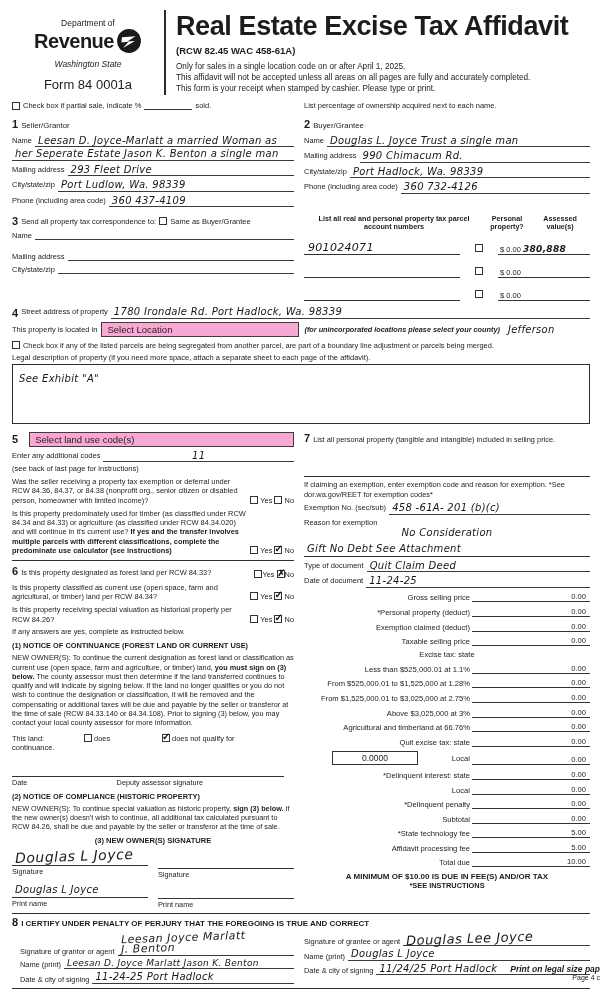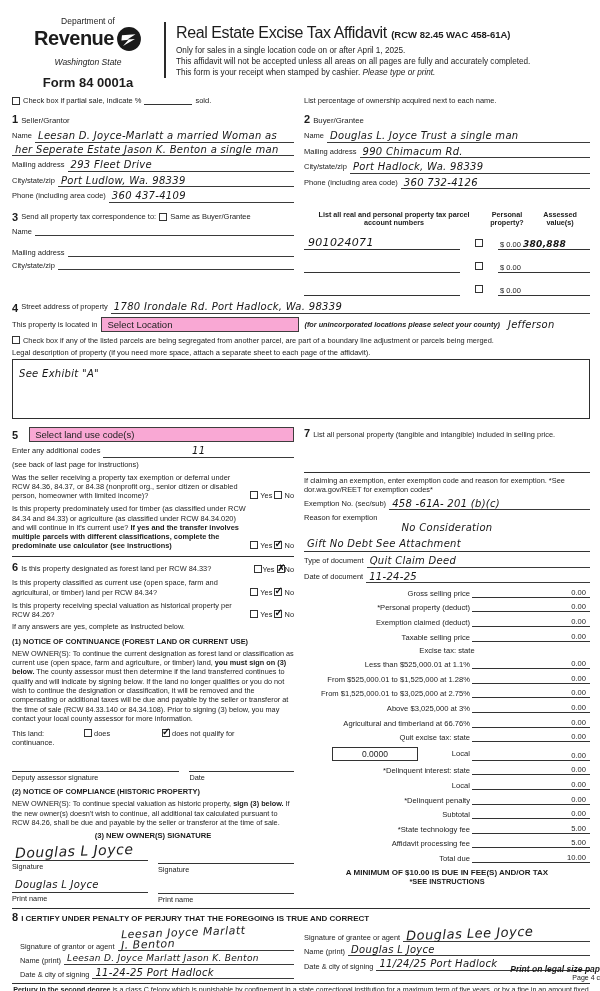--- a/index.html
+++ b/index.html
@@ -5,24 +5,24 @@
   *{margin:0;padding:0;box-sizing:border-box}
   html,body{background:#9a9a9a}
   .page{width:600px;height:991px;background:#fff;margin:0 auto;position:relative;
         font-family:"Liberation Sans",sans-serif;color:#1c1c1c;padding:6px 10px 0 12px;overflow:hidden}
   
   .hdr{display:flex;align-items:center;margin-top:4px}
   .hdr-left{width:152px;text-align:center;padding-top:6px;flex-shrink:0}
   .dept-small{font-size:8.5px}
   .dept-big{font-size:20px;font-weight:bold;letter-spacing:-0.5px;line-height:.9;display:inline-block}
   .dept-state{font-size:8.5px;font-style:italic;margin-top:1px}
-  .form-no{font-size:13px;font-weight:bold;margin-top:8px}
+  .form-no{font-size:13px;font-weight:normal;margin-top:8px}
   .logo{display:inline-block;vertical-align:middle;margin-left:2px}
   .hdr-right{border-left:2px solid #2a2a2a;padding:2px 0 0 10px;flex:1}
-  .title{font-size:16px;font-weight:normal;letter-spacing:-.4px;line-height:1.05}
+  .title{font-size:27px;font-weight:bold;letter-spacing:-.4px;line-height:1.05}
   .rcw{font-size:9.5px;font-weight:bold}
   .sub{font-size:8.2px;line-height:1.35;margin-top:3px}
   
   .sn{font-size:11px;font-weight:bold;margin-right:3px}
   .sechead{font-size:7.8px;font-weight:normal}
   .small{font-size:7.5px}
   .fr{display:flex;font-size:7.5px;margin-top:4px}
   .lbl{white-space:nowrap;padding-right:3px}
   .fill{flex:1;border-bottom:1px solid #3a3a3a;padding:0 3px;min-height:9px;line-height:1.05}
   .hw{font-family:"DejaVu Sans",sans-serif;font-style:italic;font-size:10px;color:#161616;letter-spacing:.3px}
@@ -74,21 +74,21 @@
             </svg></span>
       </div>
       <div class="dept-state">Washington State</div>
       <div class="form-no">Form 84 0001a</div>
     </div>
     <div class="hdr-right">
       <div><span class="title">Real Estate Excise Tax Affidavit</span> <span class="rcw">(RCW 82.45 WAC 458-61A)</span></div>
       <div class="sub">
         <div>Only for sales in a single location code on or after April 1, 2025.</div>
         <div>This affidavit will not be accepted unless all areas on all pages are fully and accurately completed.</div>
-        <div><span>This form is your receipt when stamped by cashier. </span><span style="font-style:italic">Please type or print.</span></div>
+        <div><span>This form is your receipt when stamped by cashier. </span><span style="">Please type or print.</span></div>
       </div>
     </div>
   </div>
 
   <div class="cols" style="margin-top:6px">
     <div class="colL" style="display:flex;align-items:flex-end;font-size:7.5px">
       <span class="cb"></span>
       <span style="margin-left:3px">Check box if partial sale, indicate %</span>
       <span style="width:48px;border-bottom:1px solid #333;margin:0 3px"></span>
       <span>sold.</span>
@@ -246,27 +246,27 @@
         <div class="para">If any answers are yes, complete as instructed below.</div>
         <div class="ntitle">(1) NOTICE OF CONTINUANCE (FOREST LAND OR CURRENT USE)</div>
         <div class="para"><span>NEW OWNER(S): To continue the current designation as forest land or classification as current use (open space, farm and agriculture, or timber) land, </span><b>you must sign on (3) below.</b><span> The county assessor must then determine if the land transferred continues to qualify and will indicate by signing below. If the land no longer qualifies or you do not wish to continue the designation or classification, it will be removed and the compensating or additional taxes will be due and payable by the seller or transferor at the time of sale (RCW 84.33.140 or 84.34.108). Prior to signing (3) below, you may contact your local county assessor for more information.</span></div>
         <div style="display:flex;font-size:7.4px;margin-top:6px">
           <span style="width:72px">This land:</span>
           <span style="width:78px"><span class="cb"></span> <span>does</span></span>
           <span><span class="cb ck"></span> <span>does not qualify for</span></span>
         </div>
         <div class="small">continuance.</div>
         <div style="display:flex;margin-top:12px">
+          <div style="flex:1">
+            <div class="sigline"></div>
+            <div class="under-label">Date</div>
+          </div>
           <div style="flex:1.6;margin-right:10px">
             <div class="sigline"></div>
             <div class="under-label">Deputy assessor signature</div>
-          </div>
-          <div style="flex:1">
-            <div class="sigline"></div>
-            <div class="under-label">Date</div>
           </div>
         </div>
         <div class="ntitle">(2) NOTICE OF COMPLIANCE (HISTORIC PROPERTY)</div>
         <div class="para"><span>NEW OWNER(S): To continue special valuation as historic property, </span><b>sign (3) below.</b><span> If the new owner(s) doesn't wish to continue, all additional tax calculated pursuant to RCW 84.26, shall be due and payable by the seller or transferor at the time of sale.</span></div>
         <div style="text-align:center;font-size:7.6px;font-weight:bold;margin-top:4px">(3) NEW OWNER(S) SIGNATURE</div>
         <div style="display:flex;margin-top:2px">
           <div style="flex:1;margin-right:10px">
             <div class="sigline"><span class="sig" style="font-size:14px">Douglas L Joyce</span></div>
             <div class="under-label">Signature</div>
             <div class="sigline" style="margin-top:3px"><span class="hw">Douglas L  Joyce</span></div>

